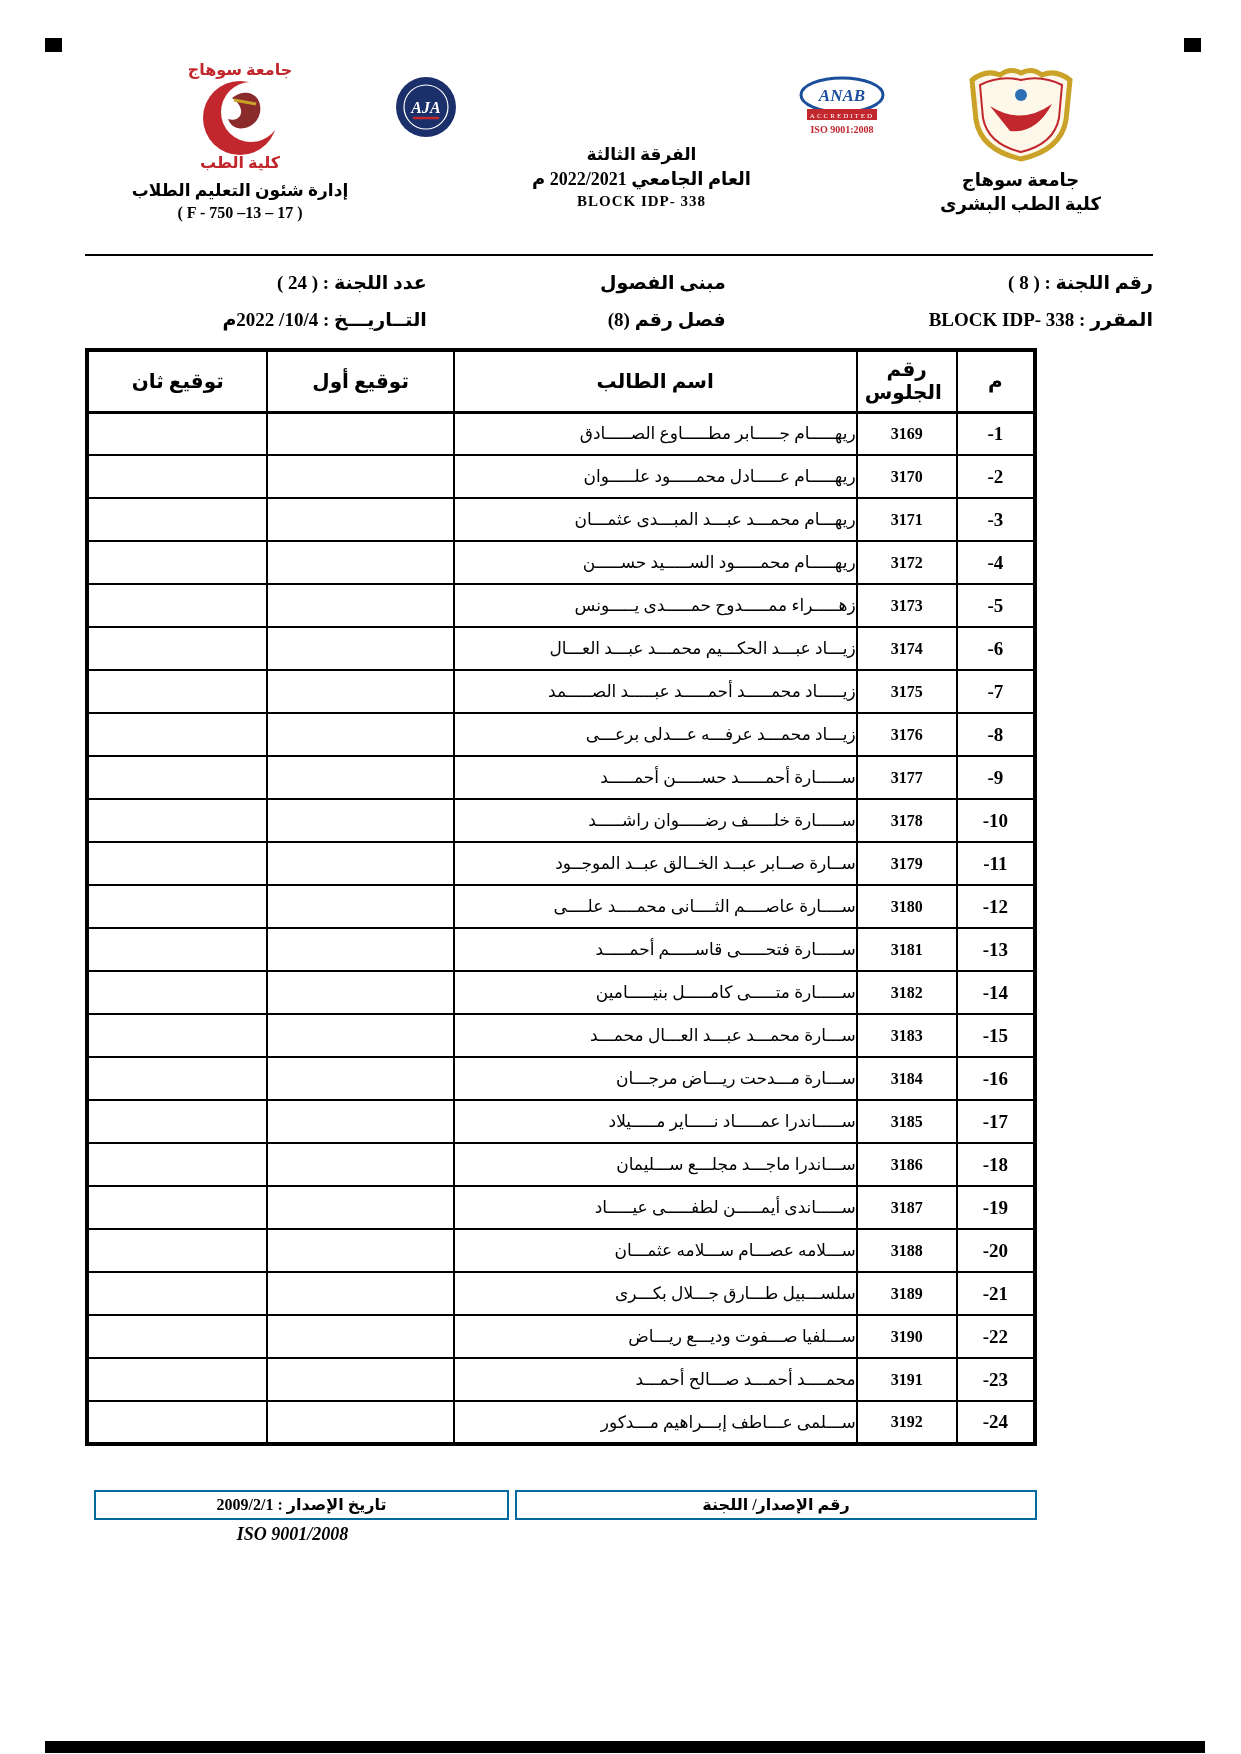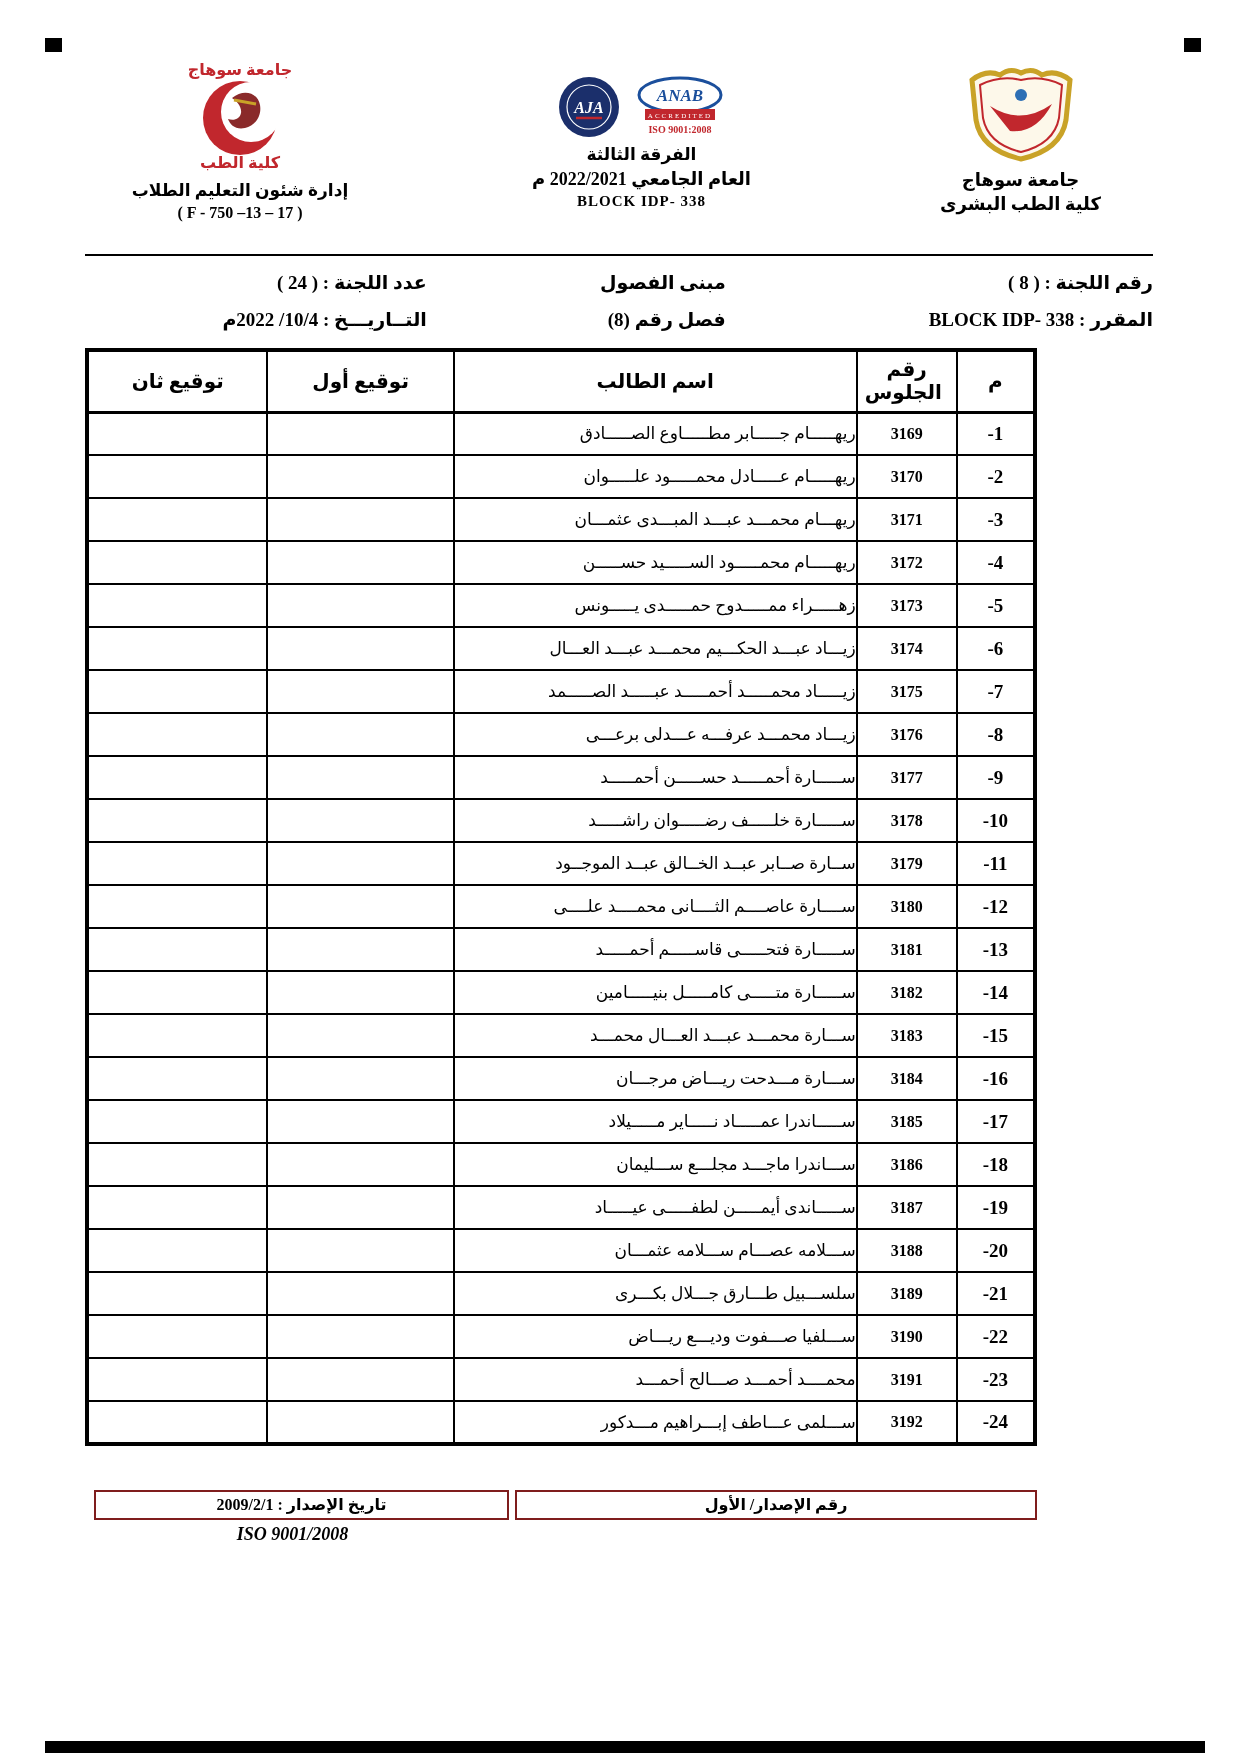--- a/index.html
+++ b/index.html
@@ -19,21 +19,21 @@
   .content { position: absolute; left: 85px; top: 56px; width: 1068px; direction: rtl; }
 
   
   .hdr { display: flex; align-items: flex-start; height: 198px; }
   .hdr-col { text-align: center; }
   .hdr-right { width: 265px; padding-top: 8px; }
   .hdr-center { flex: 1; padding-top: 20px; }
   .hdr-left { width: 310px; padding-top: 4px; }
 
   .uni-line { font-size: 18px; font-weight: bold; line-height: 1.35; }
-  .certs { display: flex; justify-content: center; align-items: center; gap: 14px; margin-bottom: 6px; }
+  .certs { display: flex; justify-content: space-between; align-items: center; gap: 14px; margin-bottom: 6px; }
   .grade { font-size: 17px; font-weight: bold; margin-top: 2px; }
   .year  { font-size: 18px; font-weight: bold; margin-top: 3px; }
   .block { font-size: 15px; font-weight: bold; letter-spacing: 1px; margin-top: 3px; direction: ltr; }
   .dept  { font-size: 17px; font-weight: bold; margin-top: 4px; }
   .code  { font-size: 16px; font-weight: bold; margin-top: 3px; direction: ltr; }
 
   
   .info { border-top: 2px solid #000; display: flex; padding-top: 8px; margin-top: 0; }
   .info-col { font-weight: bold; font-size: 19px; line-height: 37px; }
   .info-c1 { width: 40%; text-align: right; }
@@ -52,21 +52,21 @@
   .roster tbody tr { height: 43px; }
   .c-idx  { text-align: center; font-weight: bold; font-size: 19px; direction: ltr; }
   .c-seat { text-align: center; font-weight: bold; font-size: 16px; direction: ltr; }
   .c-name { text-align: right; font-weight: normal; font-size: 17px;
             padding: 0 10px 0 4px; white-space: nowrap; overflow: hidden; }
   .c-sig  { background: #fff; }
 
   
   .footer-wrap { width: 952px; margin: 44px auto 0 0; }
   .foot-row { display: flex; gap: 6px; }
-  .foot-box { border: 2px solid #7f1d1d; height: 30px; line-height: 26px; text-align: center;
+  .foot-box { border: 2px solid #0369a1; height: 30px; line-height: 26px; text-align: center;
               font-weight: bold; font-size: 16px; }
   .foot-box.no   { flex: 0 0 522px; }
   .foot-box.date { flex: 0 0 415px; }
   .iso { width: 415px; margin: 4px auto 0 0; text-align: center;
          font-style: italic; font-weight: bold; font-size: 18px; direction: ltr; }
 
   svg text { font-family: "Liberation Serif", "DejaVu Sans", serif; }
 </style>
 </head>
 <body>
@@ -324,21 +324,21 @@
           <td class="c-seat">3192</td>
           <td class="c-name">ســـلمى عـــاطف إبـــراهيم مـــدكور</td>
           <td class="c-sig"></td>
           <td class="c-sig"></td>
         </tr>
       </tbody>
   </table>
 
   <div class="footer-wrap">
     <div class="foot-row">
-      <div class="foot-box no">رقم الإصدار/ الأول</div>
+      <div class="foot-box no">رقم الإصدار/ اللجنة</div>
       <div class="foot-box date">تاريخ الإصدار : 2009/2/1</div>
     </div>
     <div class="iso">ISO 9001/2008</div>
   </div>
 
 </div>
 
 <div class="bottom-bar"></div>
 
 </body></html>

